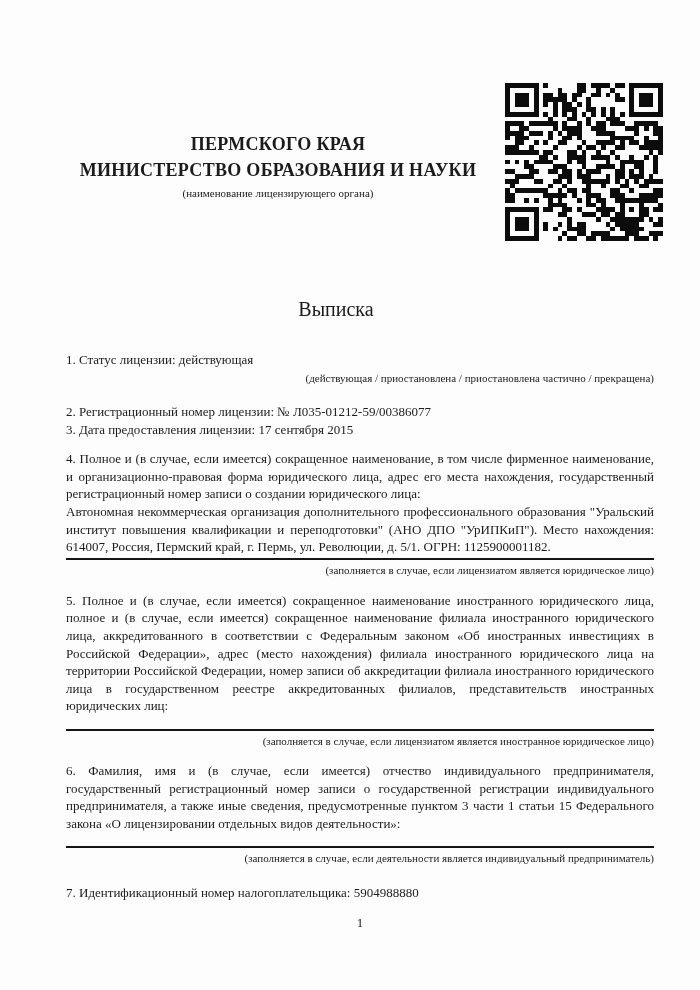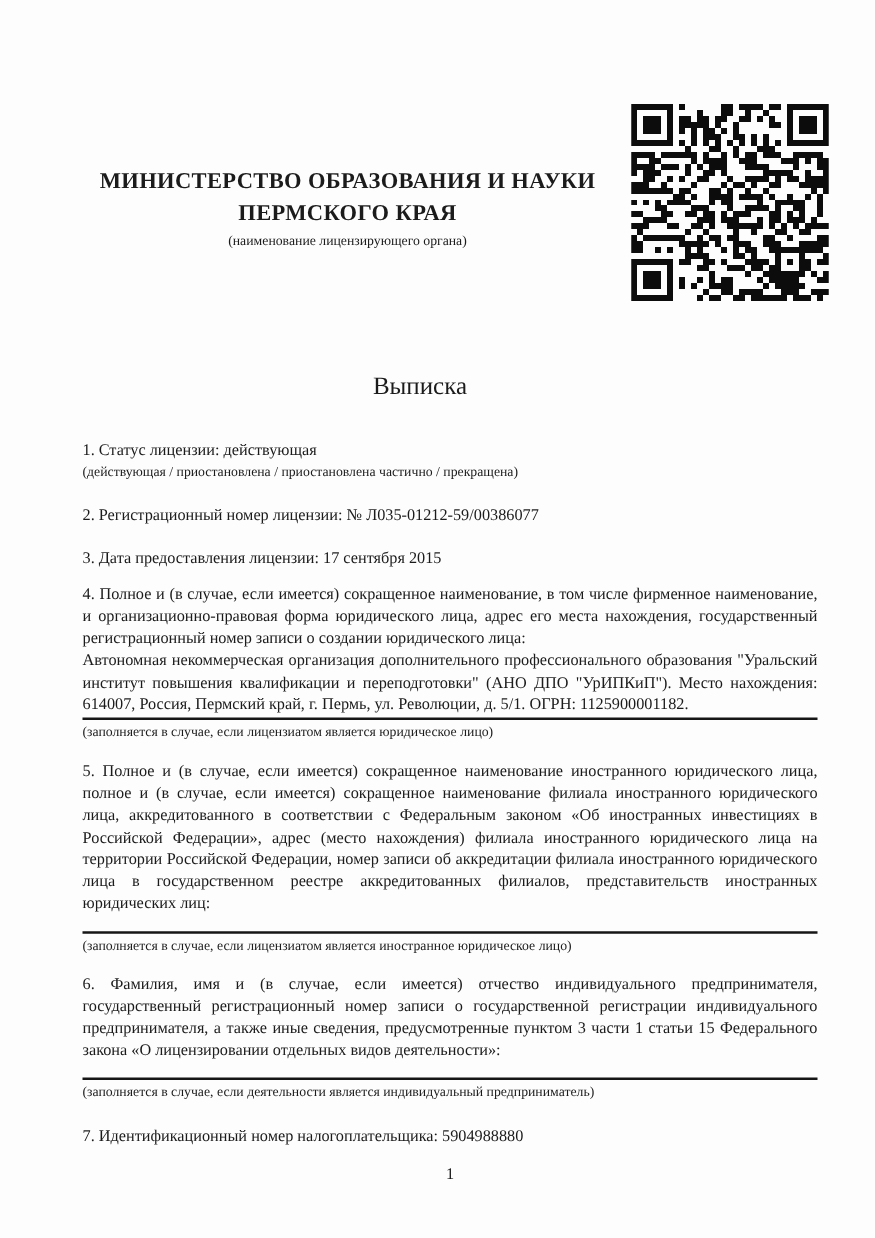--- a/index.html
+++ b/index.html
@@ -14,43 +14,43 @@
   
   .header{position:relative;height:241px;}
   .ministry{position:absolute;left:66px;top:131px;width:424px;text-align:center;}
   .ministry-name{font-size:18px;font-weight:bold;line-height:26px;letter-spacing:.3px;}
   .ministry-caption{font-size:11px;line-height:14px;margin-top:3px;}
   .qr{position:absolute;top:83px;right:37px;width:158px;height:158px;fill:#0c0c0c;shape-rendering:crispEdges;}
 
   
   .content{margin-left:66px;margin-right:46px;font-size:13px;line-height:17.6px;}
   .doc-title{margin-top:58px;width:540px;text-align:center;font-size:20px;line-height:20.5px;}
-  .small-caption{font-size:11px;line-height:15px;text-align:left;margin-top:3px;}
+  .small-caption{font-size:11px;line-height:15px;text-align:right;margin-top:3px;}
   .item-line{white-space:nowrap;}
   #item1{margin-top:31px;}
   #item2{margin-top:17px;}
-  #item3{margin-top:16px;}
+  #item3{}
   #sec4{margin-top:12px;}
   #sec5{margin-top:14px;}
   #sec6{margin-top:13px;}
   #item7{margin-top:18px;}
   .para{text-align:justify;}
   .fill-line{height:2px;background:#161616;margin-top:2px;}
   .fill-line.blank{margin-top:14px;}
   .page-number{margin-top:12px;text-align:center;font-size:13px;}
 </style>
 </head>
 <body>
 
 <div class="page">
 
   <div class="header">
     <div class="ministry">
+      <div class="ministry-name">ПЕРМСКОГО КРАЯ</div>
       <div class="ministry-name">МИНИСТЕРСТВО ОБРАЗОВАНИЯ И НАУКИ</div>
-      <div class="ministry-name">ПЕРМСКОГО КРАЯ</div>
       <div class="ministry-caption">(наименование лицензирующего органа)</div>
     </div>
     <svg id="qr" class="qr" viewBox="0 0 33 33" aria-hidden="true">
         <rect x="0" y="0" width="1" height="1"></rect>
         <rect x="1" y="0" width="1" height="1"></rect>
         <rect x="2" y="0" width="1" height="1"></rect>
         <rect x="3" y="0" width="1" height="1"></rect>
         <rect x="4" y="0" width="1" height="1"></rect>
         <rect x="5" y="0" width="1" height="1"></rect>
         <rect x="6" y="0" width="1" height="1"></rect>

